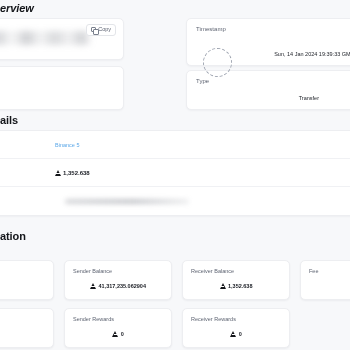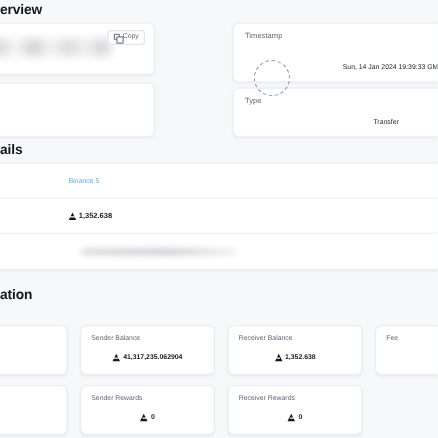--- a/index.html
+++ b/index.html
@@ -24,21 +24,21 @@
   
   .card {
     background: #ffffff;
     border: 1px solid #edeef1;
     border-radius: 5px;
     box-shadow: 0 1px 2px rgba(16,24,40,0.04);
     position: absolute;
   }
 
   
-  .overview-head { position: absolute; left: 0; top: 2px; }
+  .overview-head { position: absolute; left: 0; top: 2px; font-style: italic; }
 
   .hash-card { left: -58px; top: 18px; width: 182px; height: 42px; }
   .hash-blur {
     position: absolute; left: 8px; top: 12px; width: 140px; height: 14px;
     filter: blur(3.2px);
     background:
       linear-gradient(90deg,
         rgba(110,114,124,0.30) 0%, rgba(110,114,124,0.05) 8%,
         rgba(110,114,124,0.34) 16%, rgba(110,114,124,0.10) 26%,
         rgba(110,114,124,0.28) 34%, rgba(110,114,124,0.06) 44%,

